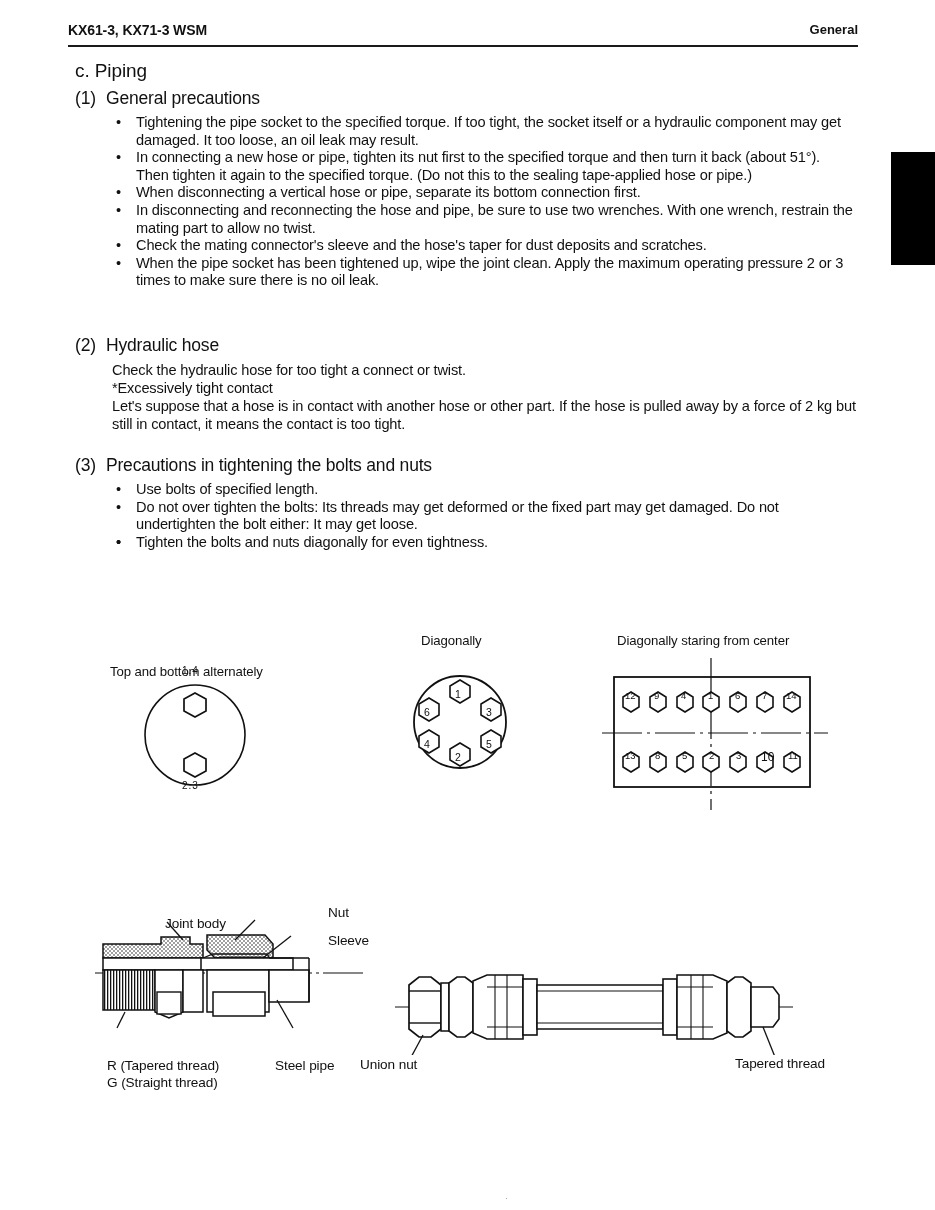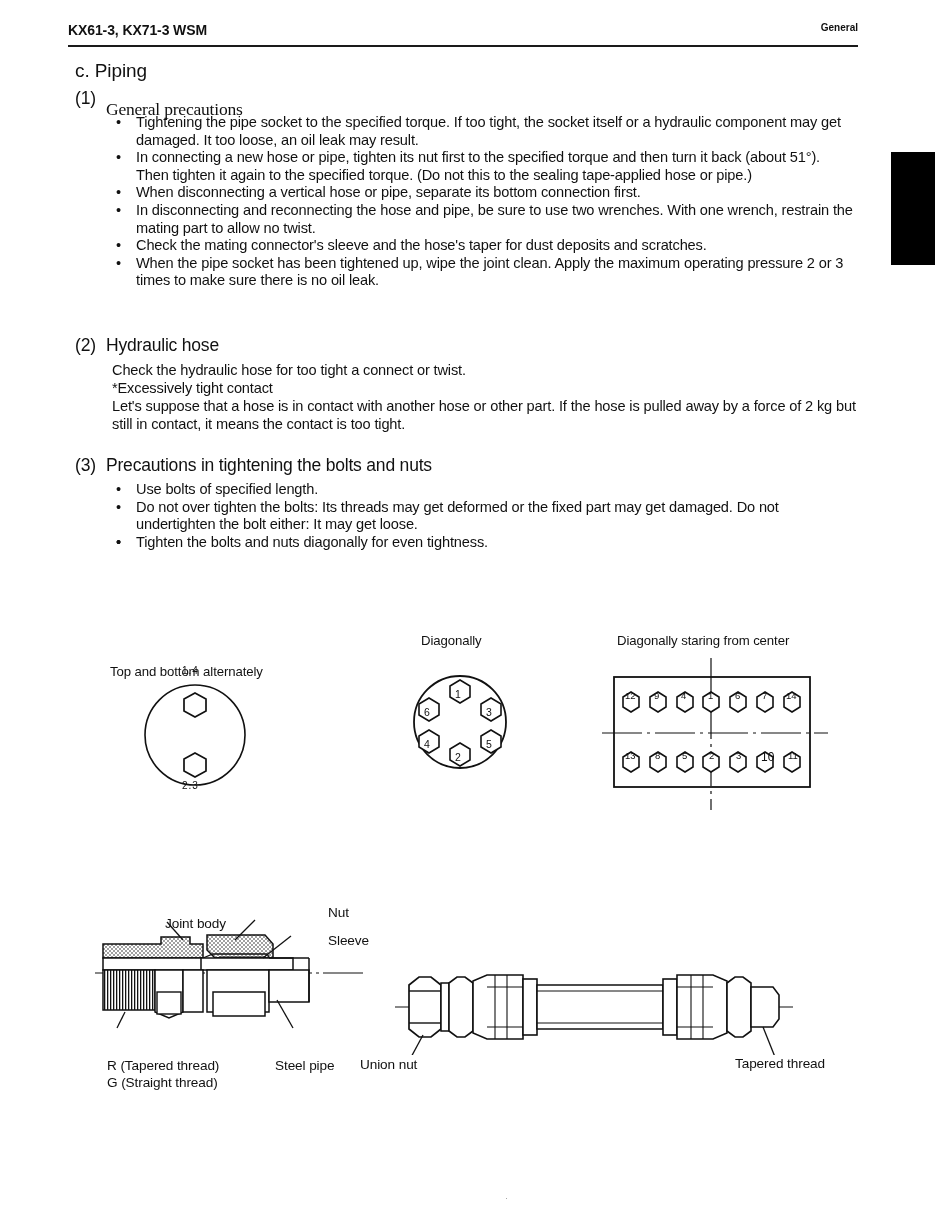--- a/index.html
+++ b/index.html
@@ -33,21 +33,21 @@
     top: 0;
     font-size: 14px;
     font-weight: bold;
     letter-spacing: -0.1px;
     white-space: nowrap;
   }
   #header .hdr-right {
     position: absolute;
     right: 0;
     top: 0;
-    font-size: 10px;
+    font-size: 13px;
     font-weight: bold;
     white-space: nowrap;
   }
   #header-rule {
     position: absolute;
     left: 68px;
     top: 45px;
     width: 790px;
     height: 2px;
     background: #1a1a1a;
@@ -151,21 +151,21 @@
     <div class="hdr-left">KX61-3, KX71-3 WSM</div>
     <div class="hdr-right">General</div>
   </div>
   <div id="header-rule"></div>
 
   <div id="index-tab"></div>
 
   <div class="sect-a" style="left:75px; top:60px;">c.  Piping</div>
 
   <div class="sect-n" style="left:75px; top:88px;">(1)</div>
-  <div class="sect-n" style="left:106px; top:99px;font-family:Liberation Serif, serif;">General precautions</div>
+  <div class="sect-n" style="left:106px; top:88px;">General precautions</div>
 
   <div class="bullet-list" style="left:112px; top:114px; width:742px;">
     <div class="bullet-row">
       <span class="dot">•</span>
       <span>Tightening the pipe socket to the specified torque. If too tight, the socket itself or a hydraulic component may get damaged. It too loose, an oil leak may result.</span>
     </div>
     <div class="bullet-row">
       <span class="dot">•</span>
       <span>In connecting a new hose or pipe, tighten its nut first to the specified torque and then turn it back (about 51°). Then tighten it again to the specified torque. (Do not this to the sealing tape-applied hose or pipe.)</span>
     </div>

